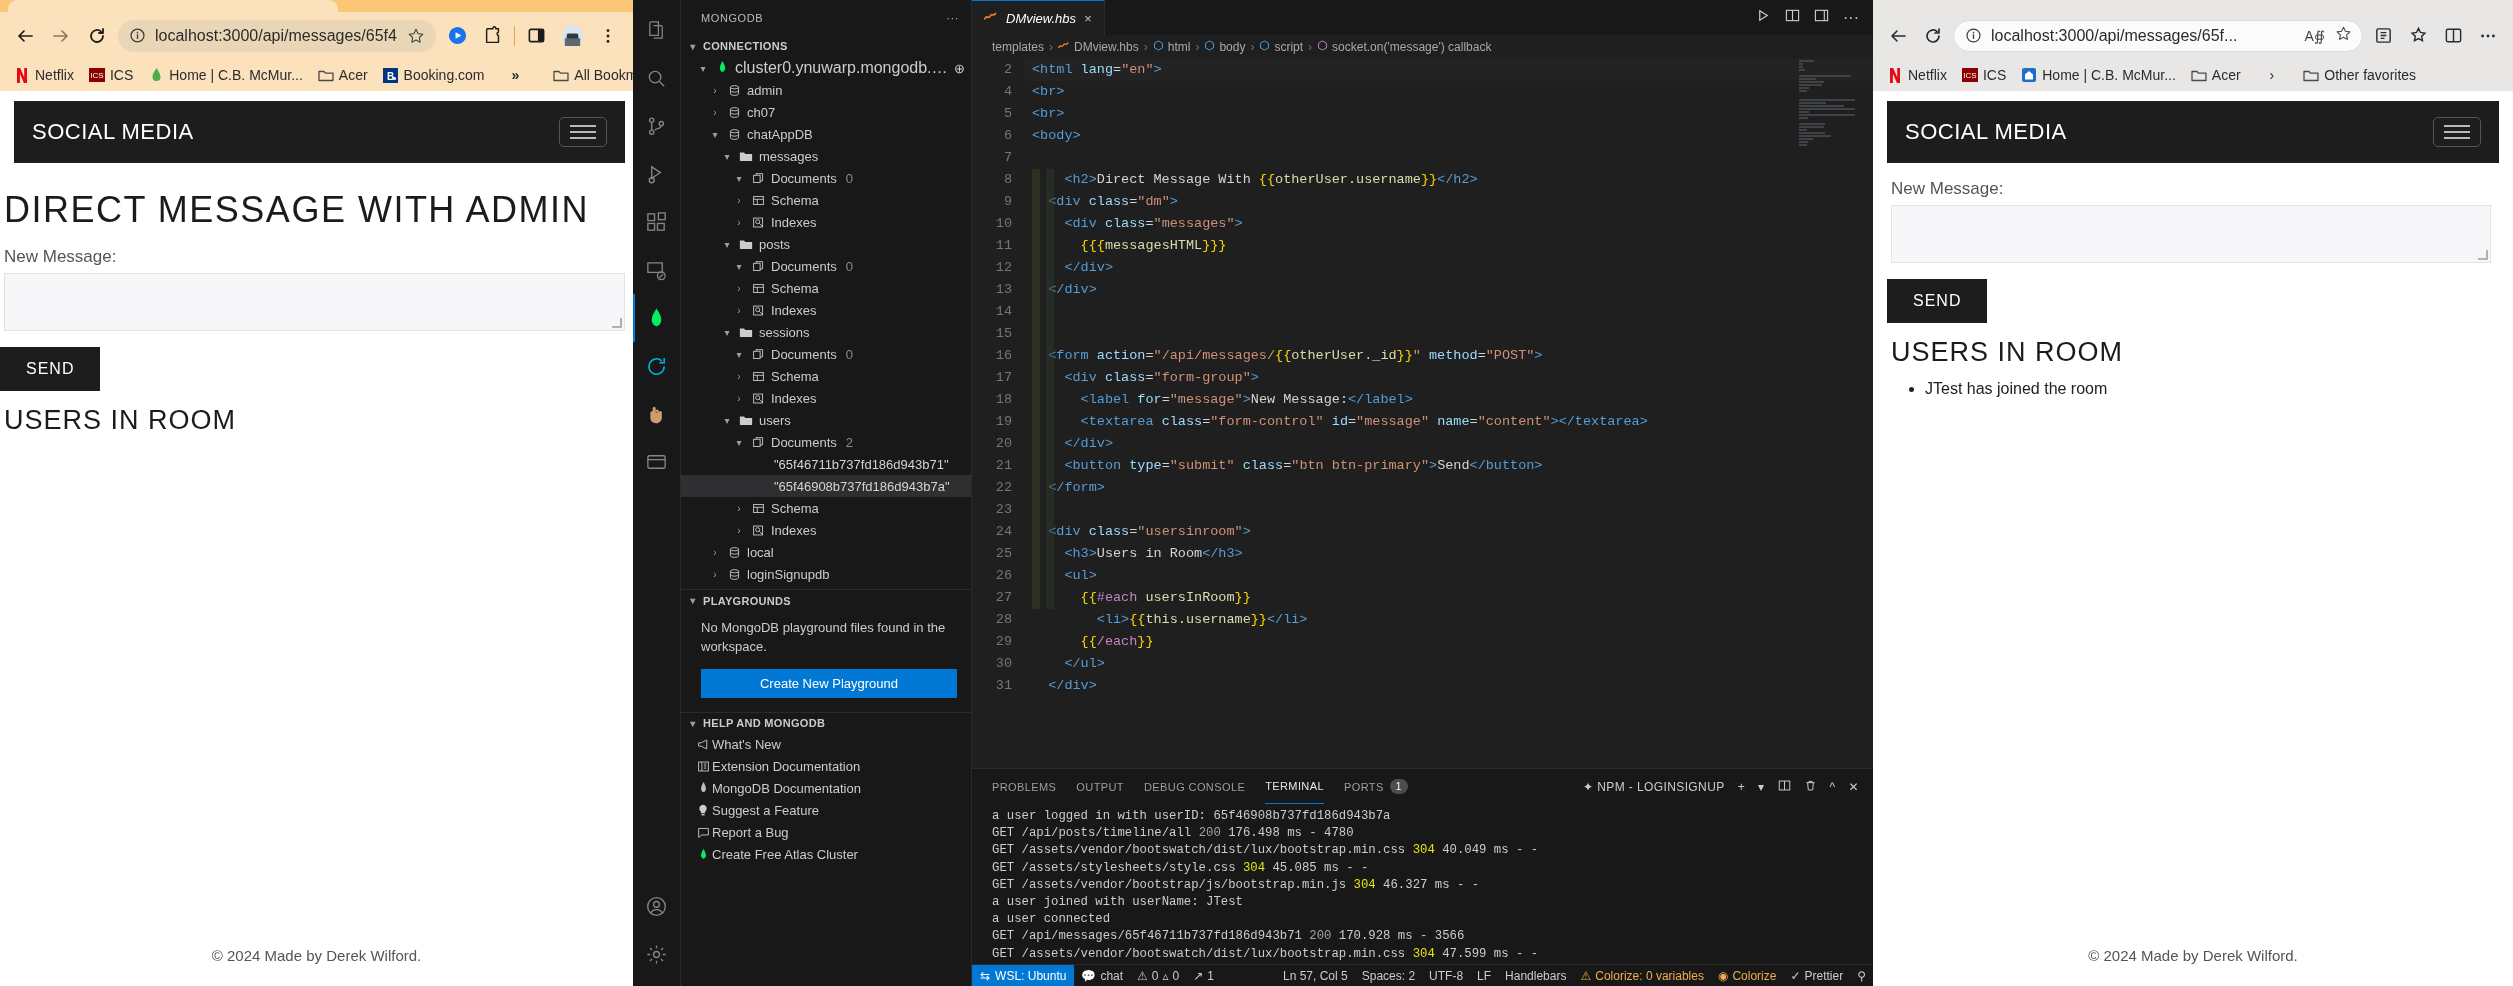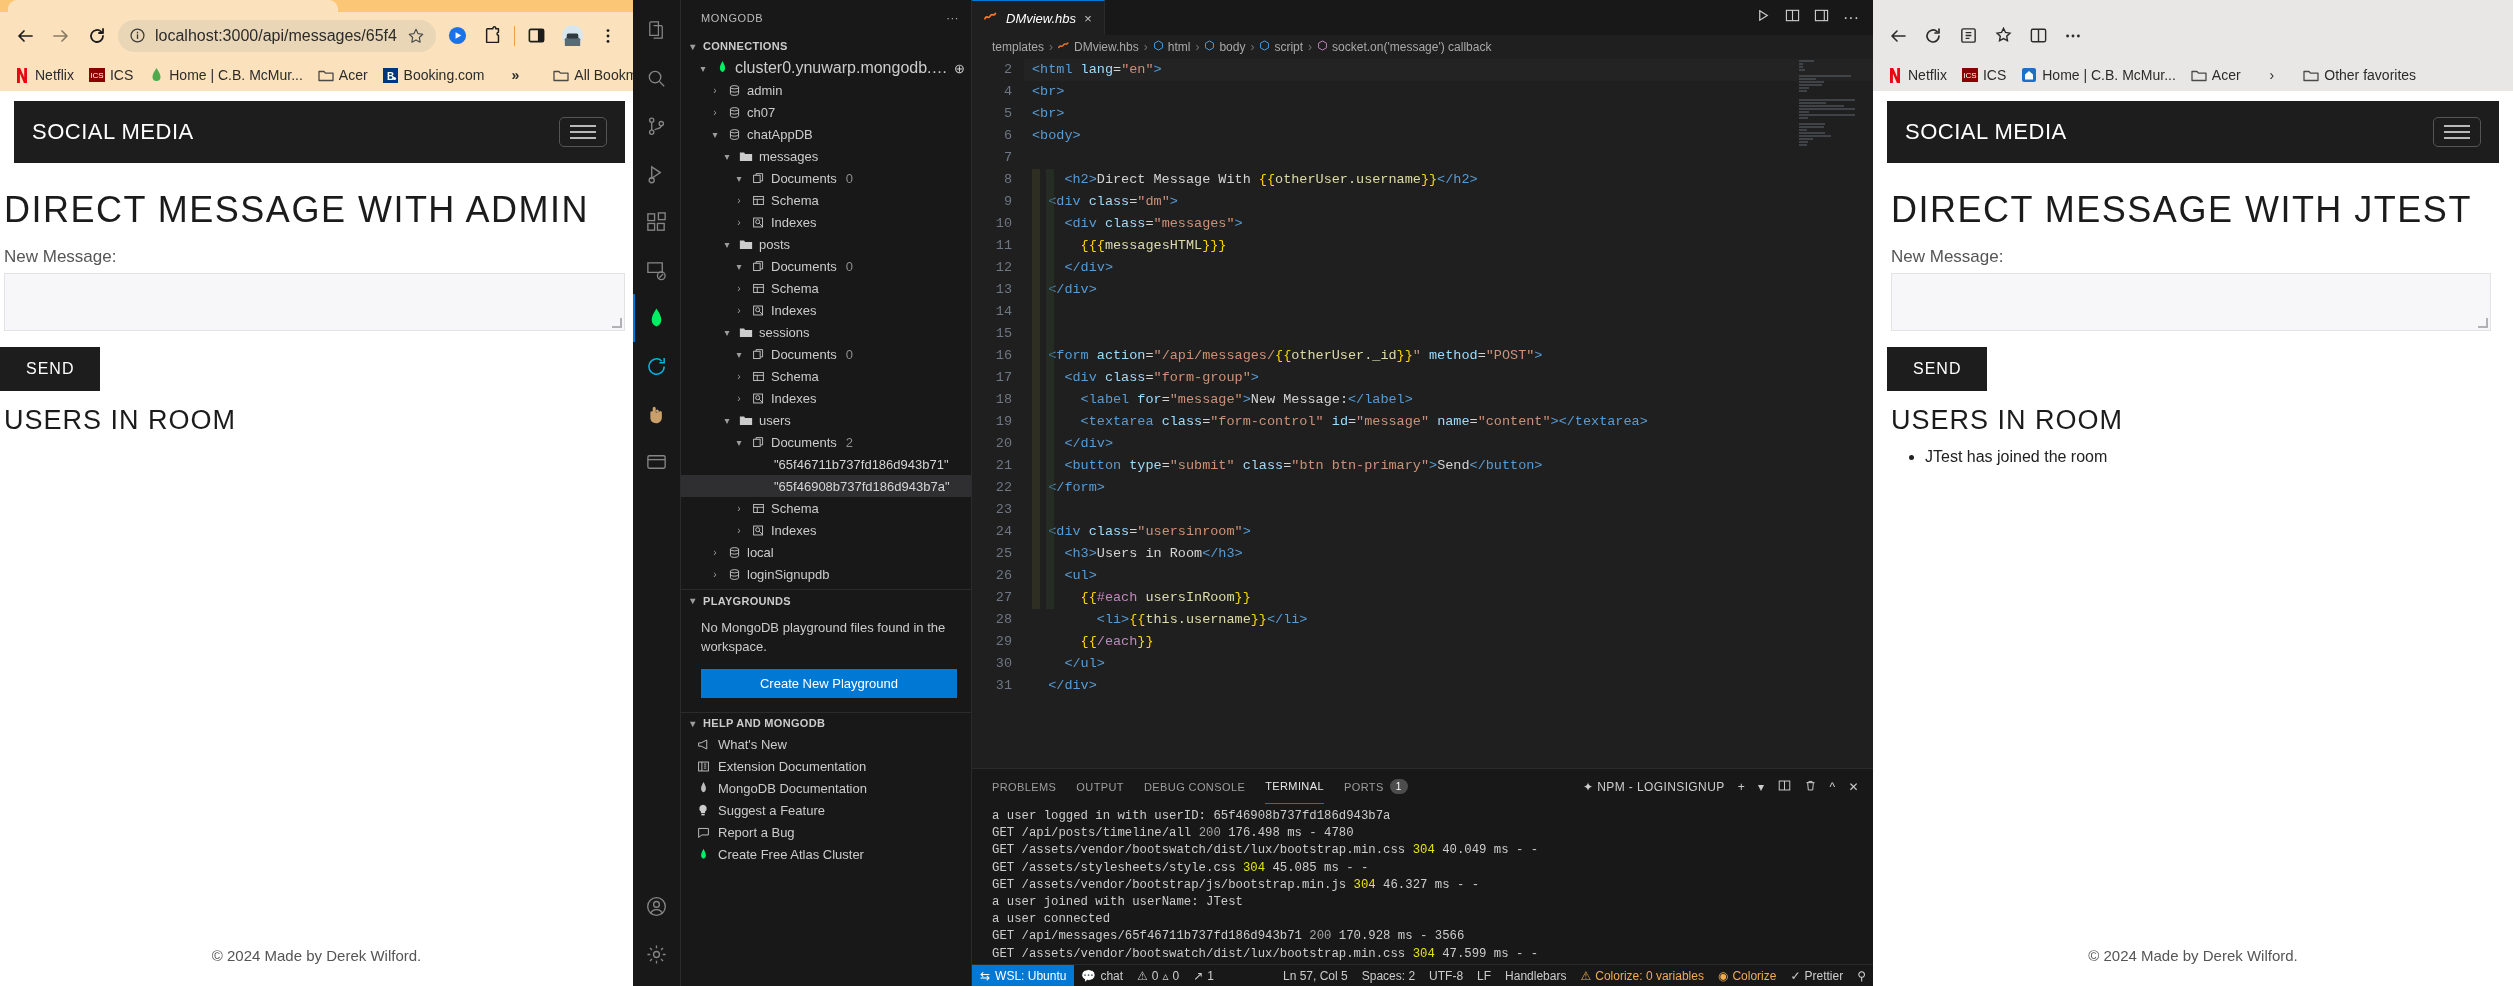--- a/index.html
+++ b/index.html
@@ -63,21 +63,21 @@
   .tnode.sel { background:#2f2f32; }
   .tw { width:12px; display:flex; align-items:center; justify-content:center; color:#9d9d9d; font-size:10px; flex:0 0 auto;}
   .tico { width:16px; display:flex; align-items:center; justify-content:center; flex:0 0 auto; }
   .tlabel { overflow:hidden; text-overflow:ellipsis; }
   .tcount { color:#8c8c8c; margin-left:4px; }
   .tplus { margin-left:auto; color:#ccc; font-size:13px; }
   .pg-empty { font-size:13px; color:#ccc; padding:8px 14px 4px 20px; line-height:1.45; }
   .btn-blue { display:block; margin:8px 14px 14px 20px; background:#0078d4; color:#fff; border:none;
      font-size:13px; padding:7px 0; width:calc(100% - 34px); text-align:center; }
   .sb-divider { border-top:1px solid #2b2b2b; }
-  .hf-item { height:22px; display:flex; align-items:center; gap:7px; padding-left:14px; font-size:13px; color:#ccc;}
+  .hf-item { height:22px; display:flex; align-items:center; gap:1px; padding-left:14px; font-size:13px; color:#ccc;}
   .hf-ico { width:16px; display:flex; align-items:center; justify-content:center; flex:0 0 auto; }
 
   .editorwrap { flex:1; display:flex; flex-direction:column; min-width:0; background:#1f1f1f; }
   .tabsrow { height:35px; background:#181818; display:flex; align-items:stretch; position:relative; }
   .etab { display:flex; align-items:center; gap:8px; padding:0 12px; background:#1f1f1f; color:#fff;
       font-size:13px; font-style:italic; border-top:1px solid #0078d4; border-right:1px solid #2b2b2b;}
   .etab .x { color:#c5c5c5; font-size:13px; }
   .tabs-actions { margin-left:auto; display:flex; align-items:center; gap:14px; padding:0 14px; color:#ccc; }
   .breadcrumbs { height:24px; display:flex; align-items:center; gap:5px; padding:0 0 0 20px; font-size:12px; color:#a9a9a9;}
   .bc-sep { color:#6f6f6f; }
@@ -915,20 +915,38 @@
         <svg width="20" height="20" viewBox="0 0 20 20">
             <path d="M17 10H4M9 5l-5 5 5 5" stroke="#2b2b2b" stroke-width="1.6" fill="none" stroke-linecap="round" stroke-linejoin="round"></path>
           </svg>
       </div>
       <div class="ic">
         <svg width="20" height="20" viewBox="0 0 20 20">
             <path d="M16 10a6 6 0 1 1-1.9-4.4" stroke="#2b2b2b" stroke-width="1.7" fill="none" stroke-linecap="round"></path>
             <path d="M16 3v4h-4" stroke="#2b2b2b" stroke-width="1.7" fill="none" stroke-linecap="round" stroke-linejoin="round"></path>
           </svg>
       </div>
+      <div class="edge-omni">
+        <span class="ic" style="width:18px;height:18px">
+          <svg width="17" height="17" viewBox="0 0 20 20">
+              <circle cx="10" cy="10" r="7.6" stroke="#3c3c3c" stroke-width="1.4" fill="none"></circle>
+              <rect x="9.2" y="8.6" width="1.6" height="5.4" fill="#3c3c3c"></rect>
+              <rect x="9.2" y="5.6" width="1.6" height="1.9" fill="#3c3c3c"></rect>
+            </svg>
+        </span>
+        <span class="url">localhost:3000/api/messages/65f...</span>
+        <span class="omni-star" style="display:flex;gap:10px;align-items:center;margin-left:auto">
+          <span style="font-size:14px;color:#444">A∯</span>
+          <span>
+            <svg width="17" height="17" viewBox="0 0 20 20">
+                <path d="M10 2.6l2.3 4.8 5.2.7-3.8 3.6.9 5.2-4.6-2.5-4.6 2.5.9-5.2L2.5 8.1l5.2-.7z" stroke="#4a4a4a" stroke-width="1.3" fill="none" stroke-linejoin="round"></path>
+              </svg>
+          </span>
+        </span>
+      </div>
       <div class="ic">
         <svg width="19" height="19" viewBox="0 0 20 20" fill="none" stroke="#2b2b2b" stroke-width="1.5">
             <rect x="3" y="3" width="14" height="14" rx="1.6"></rect>
             <path d="M7 7h6M7 10h6M7 13h4"></path>
           </svg>
       </div>
       <div class="ic">
         <svg width="19" height="19" viewBox="0 0 20 20" fill="none" stroke="#2b2b2b" stroke-width="1.5">
             <path d="M10 2.5l2.1 4.3 4.7.7-3.4 3.3.8 4.7-4.2-2.2-4.2 2.2.8-4.7L3.2 7.5l4.7-.7z"></path>
           </svg>
@@ -998,21 +1016,20 @@
 
     <div class="edge-page">
       <div class="navbar">
         <span class="brand">SOCIAL MEDIA</span>
         <span class="hamb">
             <i></i>
             <i></i>
             <i></i>
           </span>
       </div>
-      <div class="pg-h2" style="margin-left:18px">DIRECT MESSAGE WITH JTEST</div>
       <div class="pg-lbl" style="margin-left:18px">New Message:</div>
       <div class="ta" style="margin:0 22px 0 18px"></div>
       <button class="btn-send" style="margin-left:14px">SEND</button>
       <div class="pg-h3" style="margin-left:18px">USERS IN ROOM</div>
       <ul class="ulroom" id="edge-users" style="margin-left:52px">
           <li>JTest has joined the room</li>
         </ul>
       <div class="footer">© 2024 Made by Derek Wilford.</div>
     </div>
   </div>

